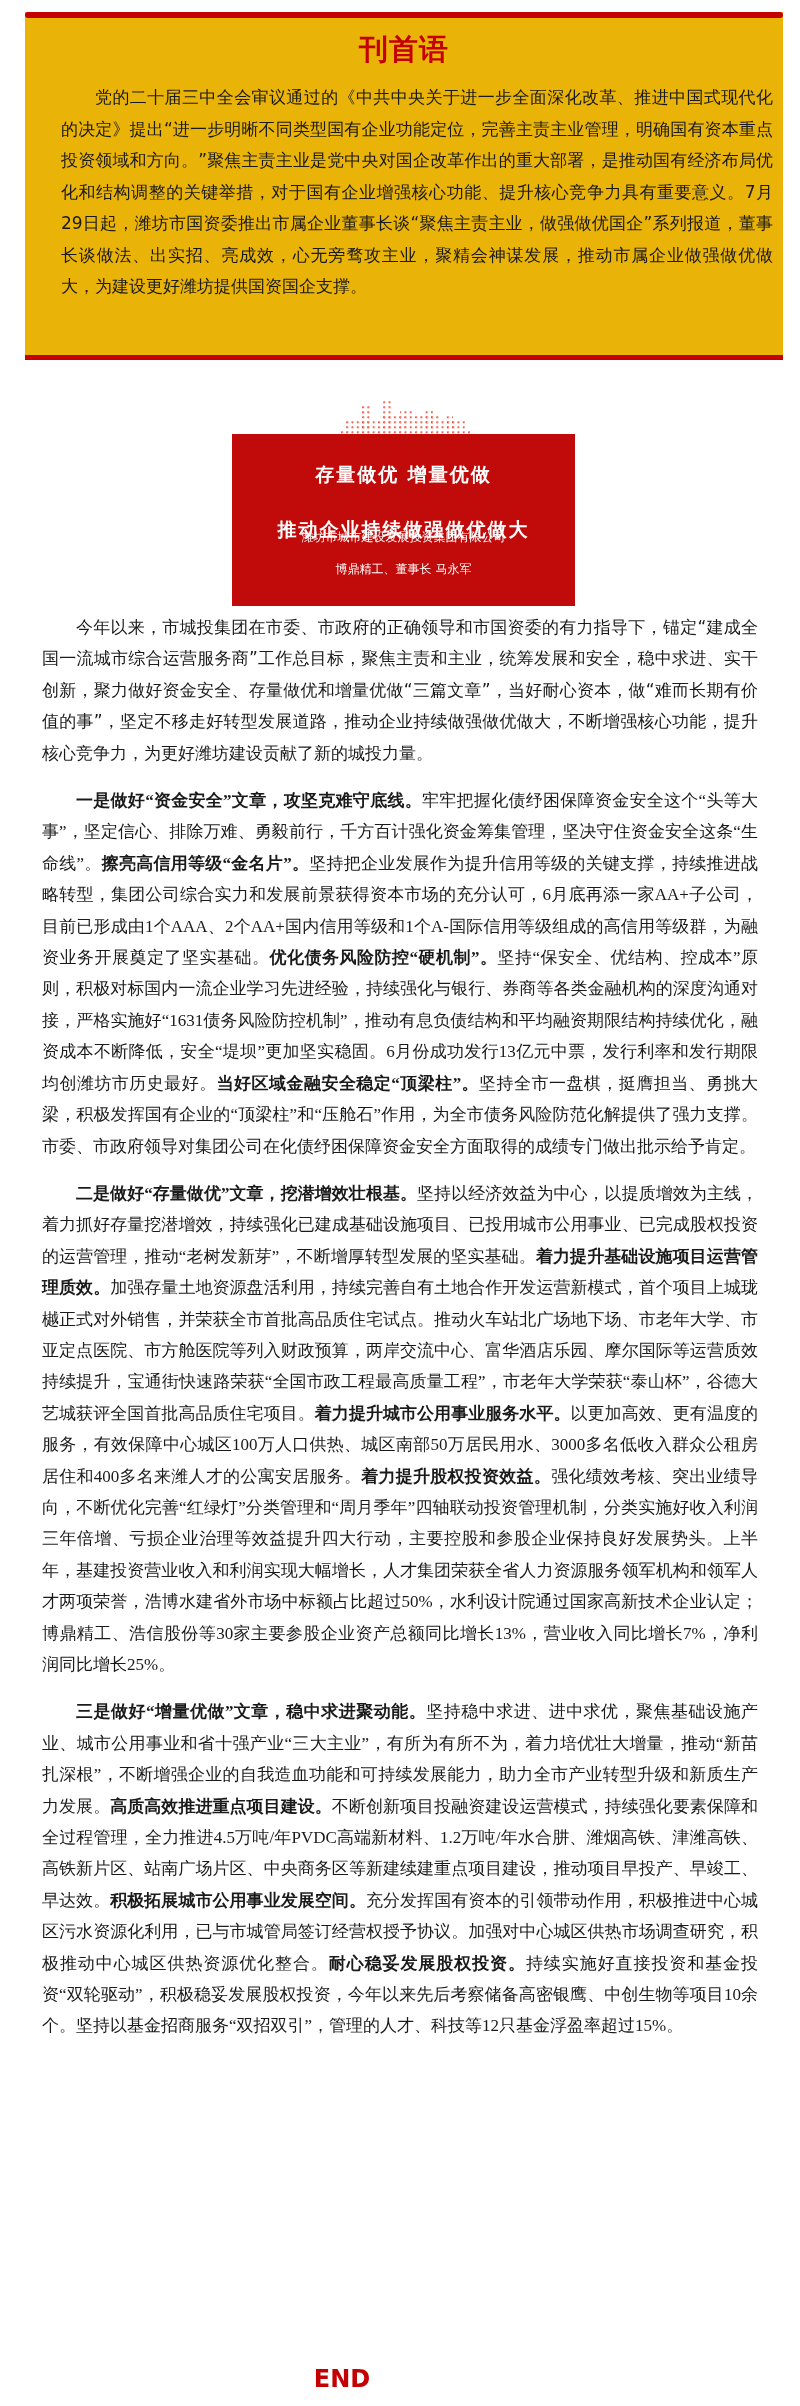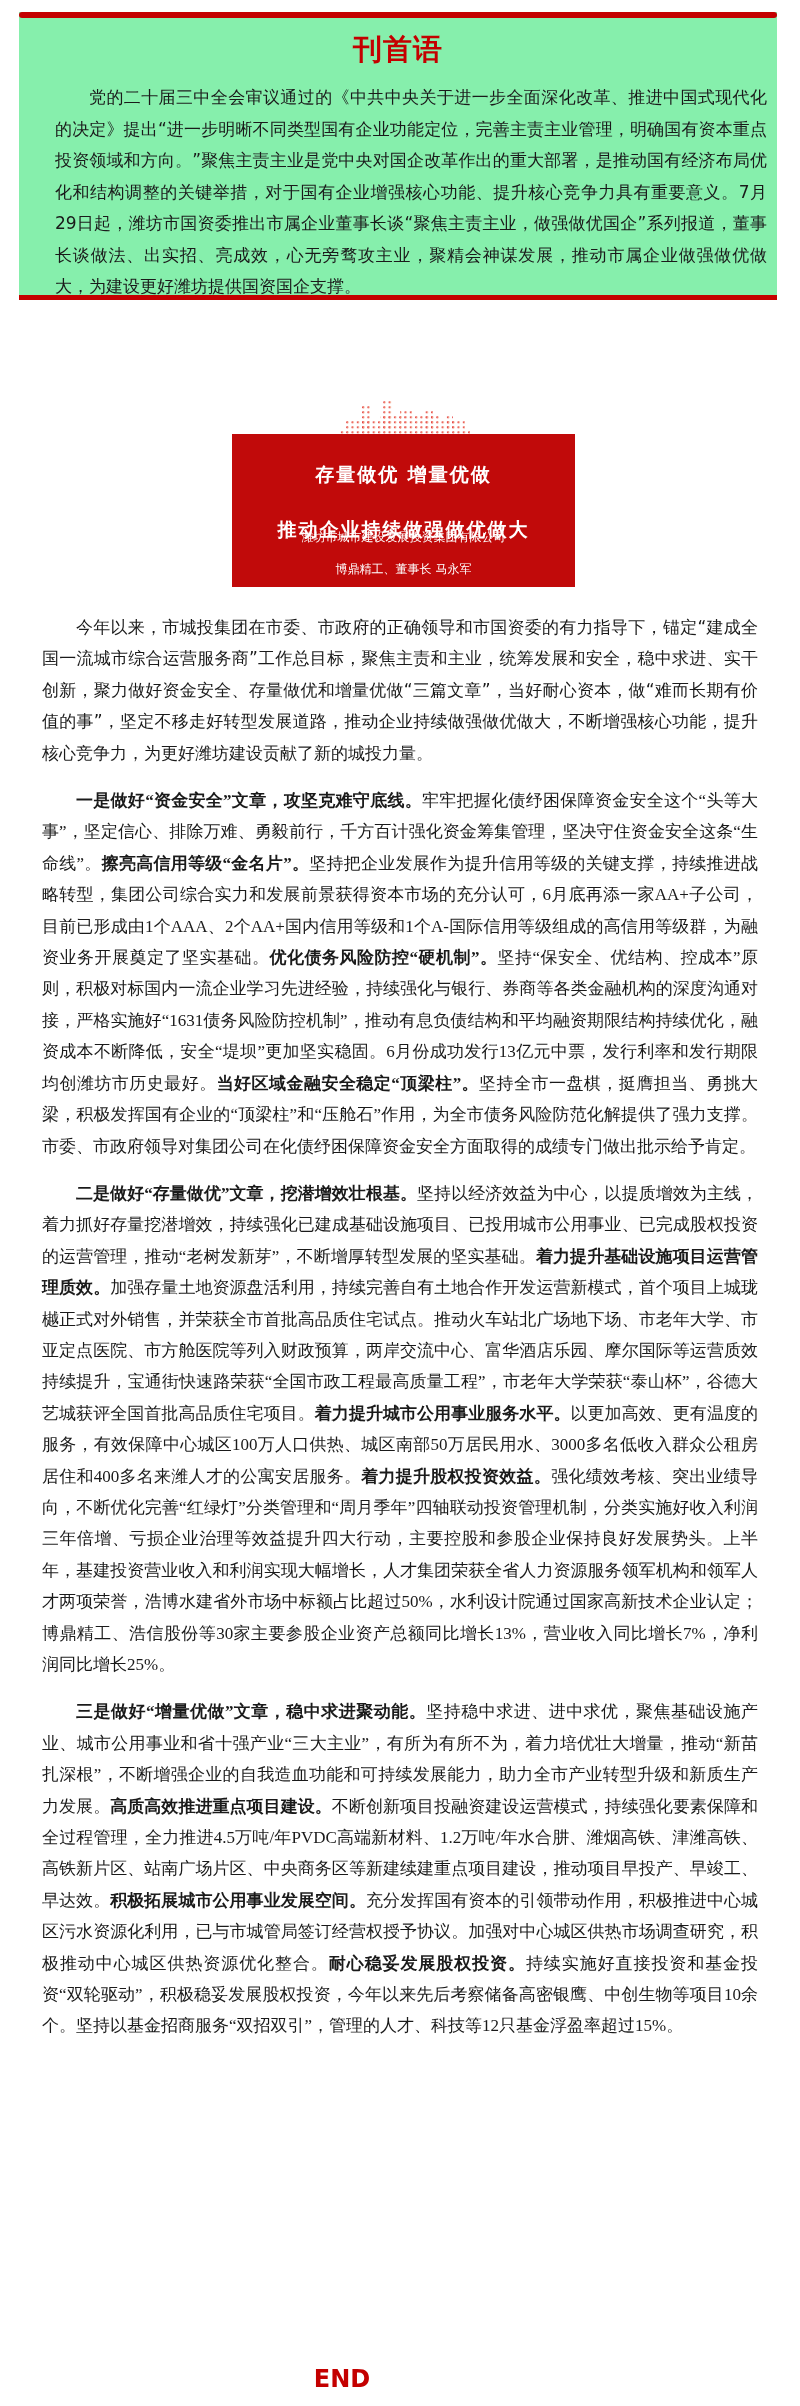--- a/index.html
+++ b/index.html
@@ -6,25 +6,25 @@
     body {
       width: 800px;
       height: 2406px;
       position: relative;
       overflow: hidden;
       font-family: "DejaVu Sans", "Liberation Sans", sans-serif;
       color: #1a1a1a;
     }
     .preface {
       position: absolute;
-      left: 19px;
+      left: 25px;
       top: 12px;
       width: 758px;
-      height: 288px;
-      background: #86efac;
+      height: 348px;
+      background: #eab308;
     }
     .preface .bar-top {
       position: absolute; left: 0; top: 0; width: 100%; height: 6px;
       background: #c40000; border-radius: 3px;
     }
     .preface .bar-bottom {
       position: absolute; left: 0; bottom: 0; width: 100%; height: 5px;
       background: #c40000;
     }
     .preface-title {
@@ -37,21 +37,21 @@
     .preface-text {
       position: absolute; left: 24px; top: 58px; width: 712px;
       font-size: 17px; line-height: 31.5px;
       text-align: justify; text-indent: 2em;
       margin: 12px;
     }
     .dots {
       position: absolute; left: 340px; top: 385px; width: 130px; height: 50px;
     }
     .title-box {
-      position: absolute; left: 232px; top: 434px; width: 343px; height: 153px;
+      position: absolute; left: 232px; top: 434px; width: 343px; height: 172px;
       background: #c10a0a;
       color: #ffffff;
       text-align: center;
     }
     .title-box .tl {
       position: absolute; left: 0; width: 100%;
       font-size: 19px; font-weight: bold; letter-spacing: 2px;
     }
     .title-box .tl1 { top: 28px; }
     .title-box .tl2 { top: 57px; margin-top: 26px; }

